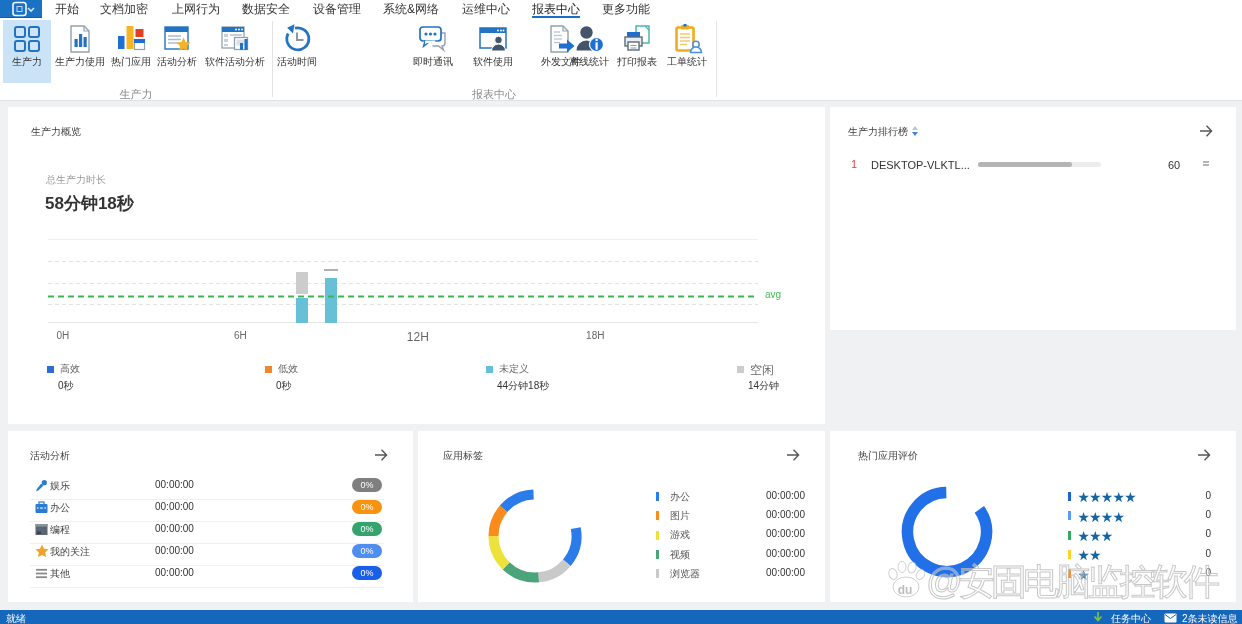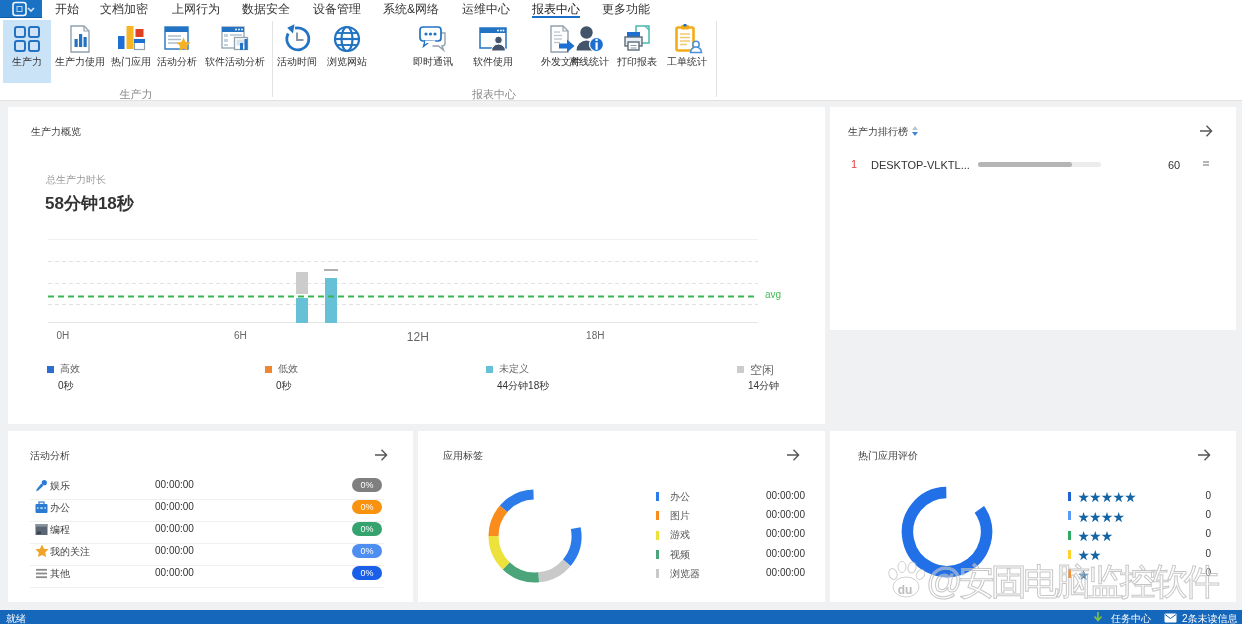--- a/index.html
+++ b/index.html
@@ -122,32 +122,20 @@
         </svg></div>
       <div class="lb">软件活动分析</div>
     </div>
   <div class="tile" style="left:272px;width:50px;">
       <div class="ic"><svg width="32" height="32" viewBox="0 0 32 32">
           <path d="M 7.2 10.5 A 11 11 0 1 0 14 5.2" fill="none" stroke="#2273c3" stroke-width="2.8"></path>
           <path d="M13.5 1.2 L6.2 4.8 L12 10.4 z" fill="#2273c3"></path>
           <path d="M16 9.5 v7.5 h6.5" fill="none" stroke="#8a98a6" stroke-width="2"></path>
         </svg></div>
       <div class="lb">活动时间</div>
-    </div>
-  <div class="tile" style="left:322px;width:50px;">
-      <div class="ic"><svg width="32" height="32" viewBox="0 0 32 32">
-          <g fill="none" stroke="#2273c3" stroke-width="2.2">
-            <circle cx="16" cy="16" r="12"></circle>
-            <ellipse cx="16" cy="16" rx="5.5" ry="12"></ellipse>
-            <path d="M4 16 h24"></path>
-            <path d="M5.8 10 h20.4" stroke-width="1.9"></path>
-            <path d="M5.8 22 h20.4" stroke-width="1.9"></path>
-          </g>
-        </svg></div>
-      <div class="lb">浏览网站</div>
     </div>
   <div class="tile" style="left:408px;width:50px;">
       <div class="ic"><svg width="32" height="32" viewBox="0 0 32 32">
           <path d="M24 10 h4 v10 a3 3 0 0 1 -3 3 l1.5 4 -5 -4 h-6" fill="#fff" stroke="#93a1ad" stroke-width="1.4"></path>
           <rect x="3" y="4" width="21" height="14" rx="3" fill="#fff" stroke="#2273c3" stroke-width="1.7"></rect>
           <path d="M8 18 l-1.5 5.5 7 -5.5 z" fill="#fff" stroke="#2273c3" stroke-width="1.4"></path>
           <path d="M8.2 18.8 l10 0" stroke="#fff" stroke-width="2.5"></path>
           <g fill="#2273c3">
             <circle cx="9" cy="11" r="1.6"></circle>
             <circle cx="13.5" cy="11" r="1.6"></circle>

